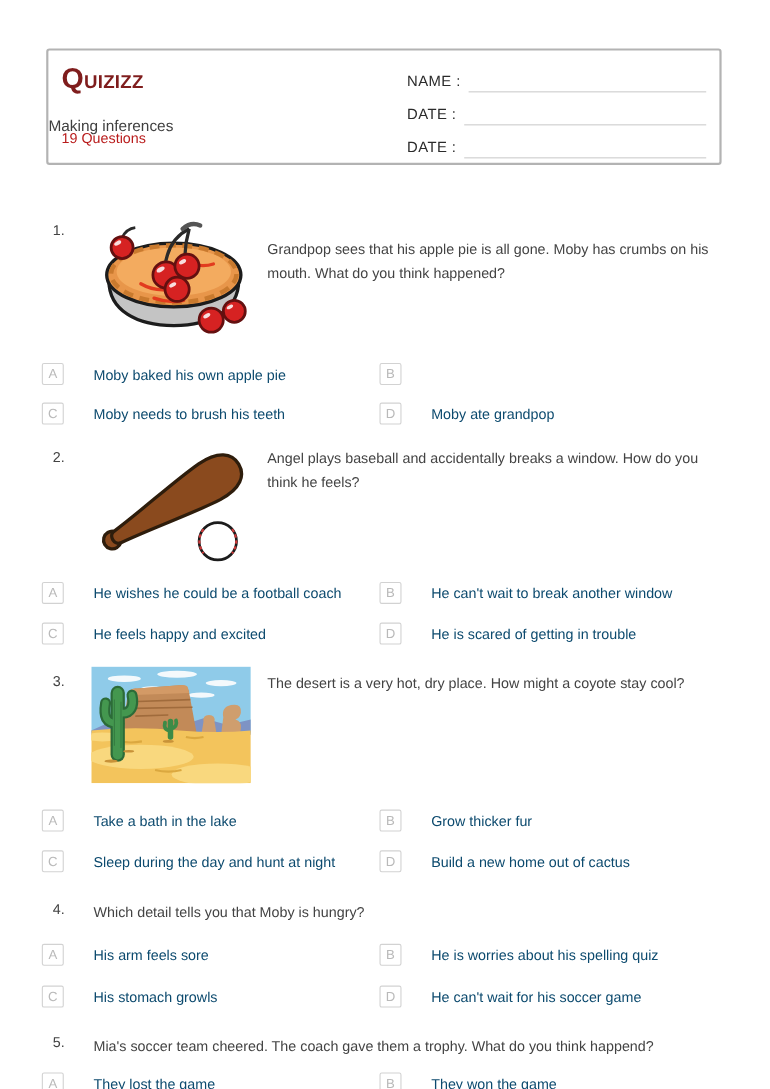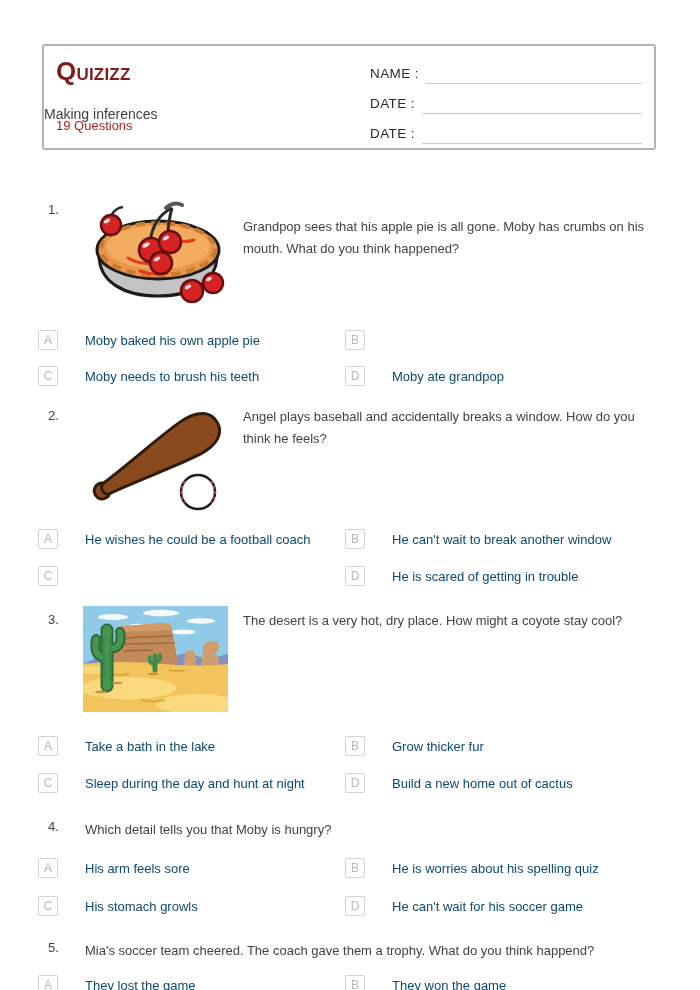--- a/index.html
+++ b/index.html
@@ -130,20 +130,21 @@
   <div class="opt" style="left:38px;top:529px;width:270px">
     <span class="lbox">A</span>
     <span class="otext">He wishes he could be a football coach</span>
   </div>
   <div class="opt" style="left:345px;top:529px;width:300px">
     <span class="lbox">B</span>
     <span class="otext">He can't wait to break another window</span>
   </div>
   <div class="opt" style="left:38px;top:566px;width:270px">
     <span class="lbox">C</span>
+    <span class="otext">He feels happy and excited</span>
   </div>
   <div class="opt" style="left:345px;top:566px;width:300px">
     <span class="lbox">D</span>
     <span class="otext">He is scared of getting in trouble</span>
   </div>
 </div>
 
 <div>
   <div class="qnum" style="left:48px;top:612px">3.</div>
 

